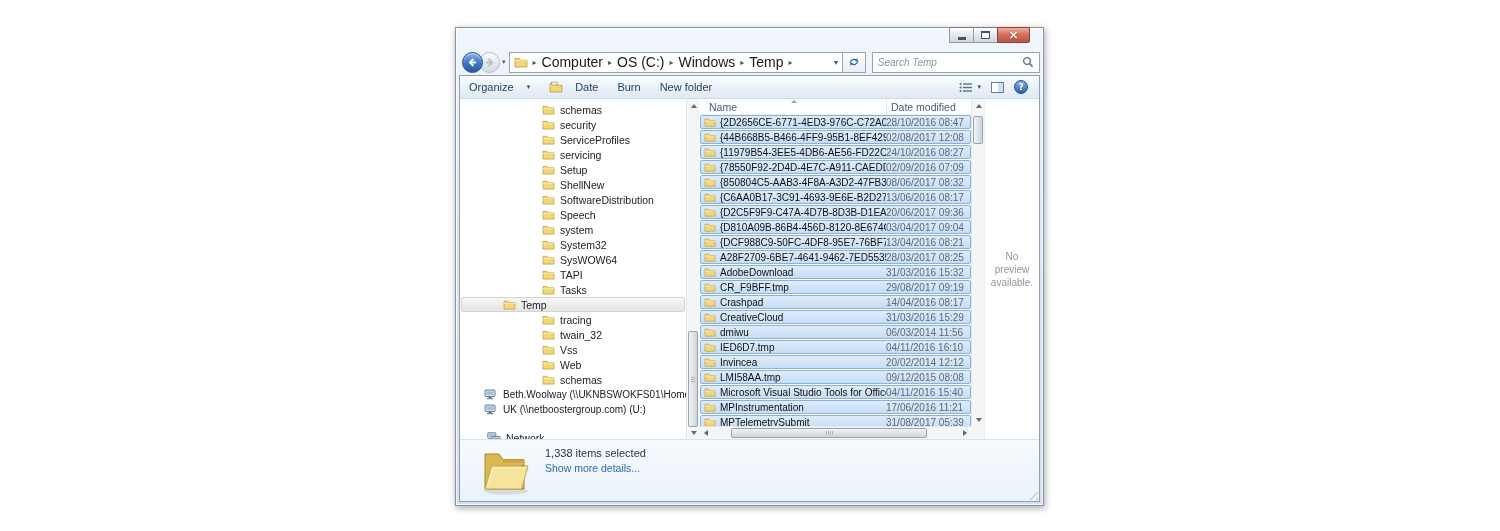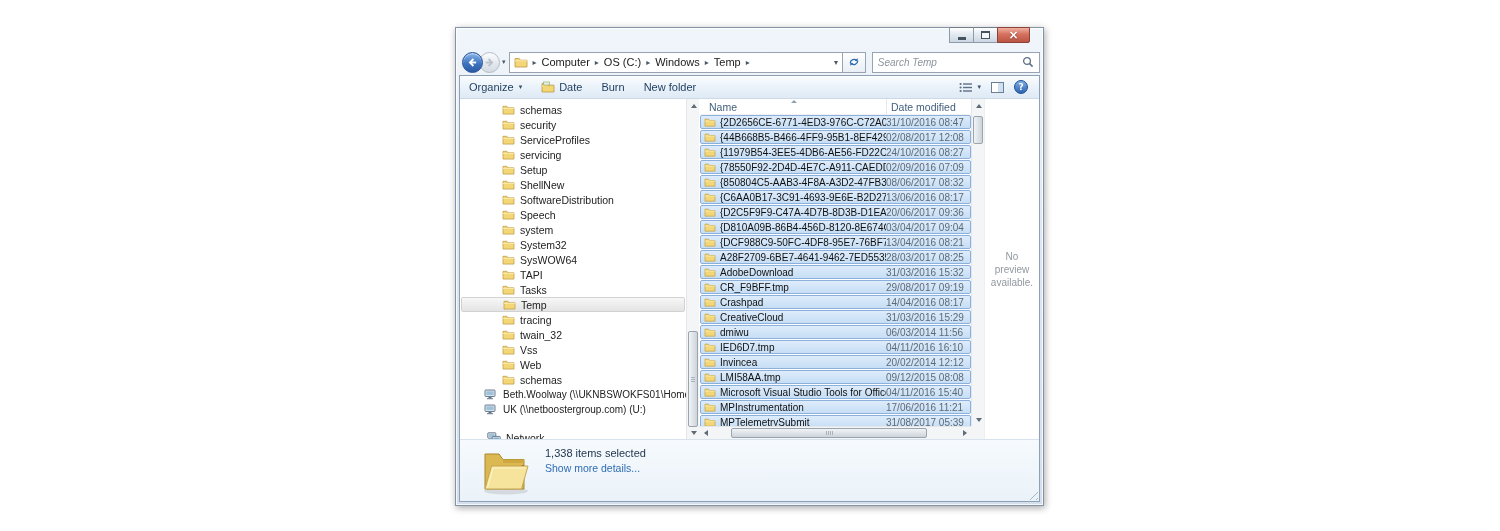--- a/index.html
+++ b/index.html
@@ -21,49 +21,49 @@
     color:#fff; font-size:12px; font-weight:bold; border-bottom-right-radius:2px; text-shadow:0 1px 1px rgba(0,0,0,.35); }
 
   
   .nav-row { position:absolute; top:21px; left:3px; right:3px; height:26px; display:flex; align-items:center; }
   .nav-btn { width:21px; height:21px; border-radius:50%; flex:none; display:flex; align-items:center; justify-content:center; }
   .nav-back { margin-left:3px; background:linear-gradient(#8ab5ea,#3e74c0 55%,#2a5aa4); border:1px solid #1e4c93; box-shadow:inset 0 1px 1px rgba(255,255,255,.6); z-index:2; }
   .nav-fwd { margin-left:-4px; background:linear-gradient(#fcfdfe,#e3e8ee 55%,#d4dbe3); border:1px solid #b3bcc6; }
   .nav-chevron { font-size:7px; color:#4a5866; margin:0 3px 0 2px; }
   .addr { height:21px; width:336px; background:#fff; border:1px solid #98a4b2; display:flex; align-items:center; padding:0 4px; overflow:hidden; }
   .addr .sep { font-size:8px; color:#4a5866; margin:0 5px; }
-  .crumb { font-size:11px; color:#1a1a1a; white-space:nowrap; cursor:default; }
+  .crumb { font-size:14px; color:#1a1a1a; white-space:nowrap; cursor:default; }
   .addr-spacer { flex:1; }
   .addr-drop { font-size:8px; color:#4a5866; margin-left:2px; }
   .refresh-btn { width:23px; height:21px; border:1px solid #98a4b2; border-left:none; background:linear-gradient(#fdfefe,#e9eff6); display:flex; align-items:center; justify-content:center; }
   .search { margin-left:6px; width:169px; height:21px; background:#fff; border:1px solid #98a4b2; display:flex; align-items:center; padding:0 5px; }
   .search input { border:none; outline:none; flex:1; min-width:0; font-size:10px; font-family:"Liberation Sans",sans-serif; color:#333; background:transparent; }
   .search input::placeholder { font-style:italic; color:#8b939c; }
 
   
   .frame { position:absolute; left:3px; right:3px; top:47px; bottom:3px; border:1px solid #8ea0b3; background:#fff; display:flex; flex-direction:column; }
 
   
   .toolbar { height:23px; flex:none; background:linear-gradient(#fbfdfe,#eaf2fa 50%,#dfeaf5); border-bottom:1px solid #ccd9e6; display:flex; align-items:center; padding:0 9px; font-size:11px; color:#1e3c5c; }
-  .tb-btn { display:flex; align-items:center; gap:4px; margin-right:19px; cursor:default; white-space:nowrap; }
+  .tb-btn { display:flex; align-items:center; gap:12px; margin-right:19px; cursor:default; white-space:nowrap; }
   .tb-chevron { font-size:7px; color:#39506b; margin-left:1px; }
   .tb-spacer { flex:1; }
   .tb-right { display:flex; align-items:center; gap:10px; margin-right:2px; }
   .views-ico { display:flex; align-items:center; gap:3px; }
   .pane-ico { width:13px; height:11px; border:1px solid #6d7f93; background:linear-gradient(90deg,#ffffff 55%,#cfe0f2 55%); }
   .help-ico { width:14px; height:14px; border-radius:50%; background:linear-gradient(#7fb2e6,#2f63ae); border:1px solid #1f4d95; color:#fff; font-size:9px; font-weight:bold; display:flex; align-items:center; justify-content:center; }
 
   
   .main { flex:1; display:flex; min-height:0; position:relative; }
 
   
   .tree { width:226px; flex:none; padding-top:3px; overflow:hidden; font-size:10.5px; color:#222; }
   .tree-item { height:15px; display:flex; align-items:center; white-space:nowrap; cursor:default; }
   .tree-item svg { flex:none; margin-right:5px; }
-  .tree-folders .tree-item { padding-left:42px; }
+  .tree-folders .tree-item { padding-left:42px;margin-left:40px; }
   .tree-folders .tree-item.selected { padding-left:41px; margin:0 1px; background:linear-gradient(#f7f7f7,#e4e4e4); border:1px solid #d2d2d2; border-radius:2px; }
   .tree-drives .tree-item { padding-left:24px; font-size:10px; }
   .tree-network { padding-left:27px; margin-top:13px; }
 
   
   .sb { background:#f3f5f7; position:relative; flex:none; }
   .sb-v { width:13px; border-left:1px solid #e3e6ea; }
   .sb-btn { position:absolute; width:13px; height:13px; display:flex; align-items:center; justify-content:center; }
   .sb-thumb { position:absolute; left:1px; right:1px; background:linear-gradient(90deg,#f2f4f6,#ccd3da); border:1px solid #9aa4af; border-radius:2px; }
   .sb-thumb-h { position:absolute; top:1px; bottom:1px; background:linear-gradient(#f2f4f6,#ccd3da); border:1px solid #9aa4af; border-radius:2px; }
@@ -435,21 +435,21 @@
         </div>
 
         <div class="rows">
 
             <div class="row">
               <svg width="12" height="10" viewBox="0 0 14 12">
                 <path d="M1 2.5 h4.2 l1.2 1.7 H13 V11 H1 Z" fill="#f3d676" stroke="#bf9a42" stroke-width="0.8"></path>
                 <path d="M1 4.9 H13" stroke="#fbeaa8" stroke-width="1"></path>
               </svg>
               <span class="row-name">{2D2656CE-6771-4ED3-976C-C72A092C9...</span>
-              <span class="row-date">31/10/2016 08:47</span>
+              <span class="row-date">28/10/2016 08:47</span>
             </div>
 
             <div class="row">
               <svg width="12" height="10" viewBox="0 0 14 12">
                 <path d="M1 2.5 h4.2 l1.2 1.7 H13 V11 H1 Z" fill="#f3d676" stroke="#bf9a42" stroke-width="0.8"></path>
                 <path d="M1 4.9 H13" stroke="#fbeaa8" stroke-width="1"></path>
               </svg>
               <span class="row-name">{44B668B5-B466-4FF9-95B1-8EF42992FB39}</span>
               <span class="row-date">02/08/2017 12:08</span>
             </div>

